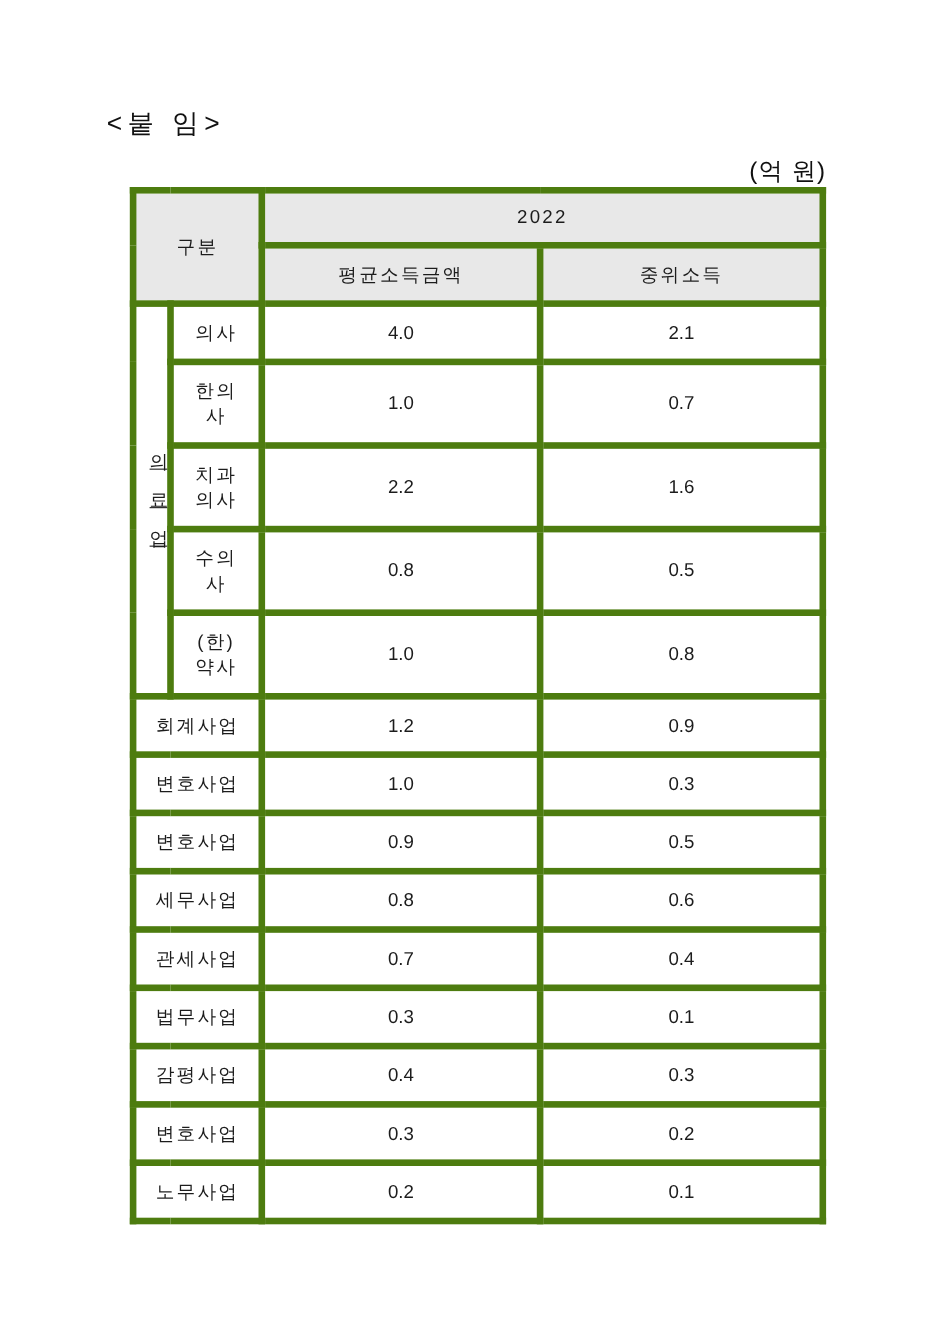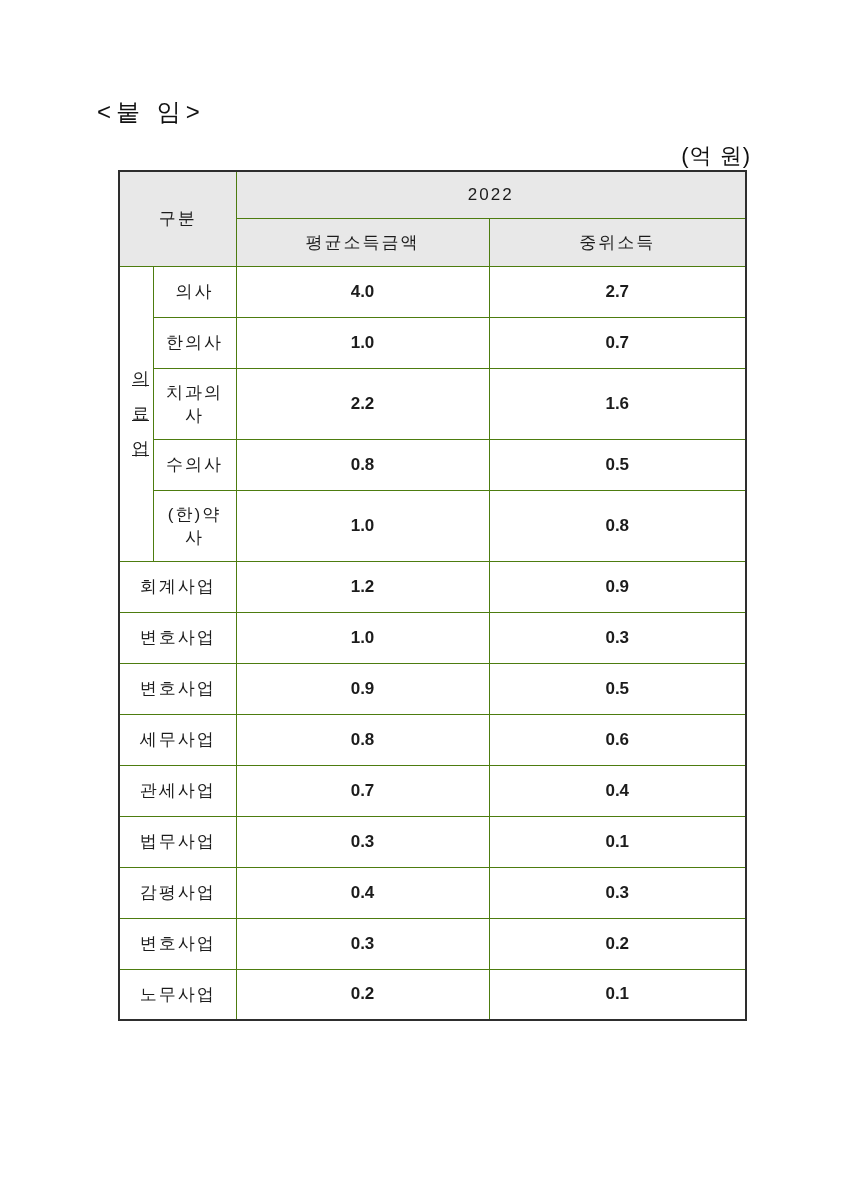--- a/index.html
+++ b/index.html
@@ -37,21 +37,21 @@
     position: absolute;
     left: 118px;
     top: 170px;
     border-collapse: collapse;
     table-layout: fixed;
     width: 627px;
     font-size: 17px;
   }
   #income-table th,
   #income-table td {
-    border: 1px solid #4d7c0f;
+    border: 6px solid #4d7c0f;
     padding: 12px;
     overflow: hidden;
     text-align: center;
   }
   #income-table {
     border: 2px solid #2e2e2e;
   }
   thead th {
     background: #e8e8e8;
     font-weight: normal;
@@ -64,21 +64,20 @@
   tbody tr { height: 51px; }
   tbody tr.first-body-row td { border-top: 5px double #2e2e2e; }
   td.cell-label {
     text-align: center;
     letter-spacing: 2px;
   }
   td.cell-num {
     text-align: right;
     padding-right: 11px;
     letter-spacing: 0;
-    font-weight: bold;
   }
   td.cell-vgroup {
     text-align: center;
     word-break: break-all;
     line-height: 35px;
     letter-spacing: 0;
     padding: 0 2px;
     vertical-align: middle;
     text-decoration: underline;
   }
@@ -107,21 +106,21 @@
       <tr class="hdr-sub">
         <th>평균소득금액</th>
         <th>중위소득</th>
       </tr>
     </thead>
     <tbody>
       <tr class="first-body-row">
         <td rowspan="5" class="cell-vgroup">의료업</td>
         <td class="cell-label">의사</td>
         <td class="cell-num">4.0</td>
-        <td class="cell-num">2.7</td>
+        <td class="cell-num">2.1</td>
       </tr>
       <tr>
         <td class="cell-label">한의사</td>
         <td class="cell-num">1.0</td>
         <td class="cell-num">0.7</td>
       </tr>
       <tr>
         <td class="cell-label">치과의사</td>
         <td class="cell-num">2.2</td>
         <td class="cell-num">1.6</td>

